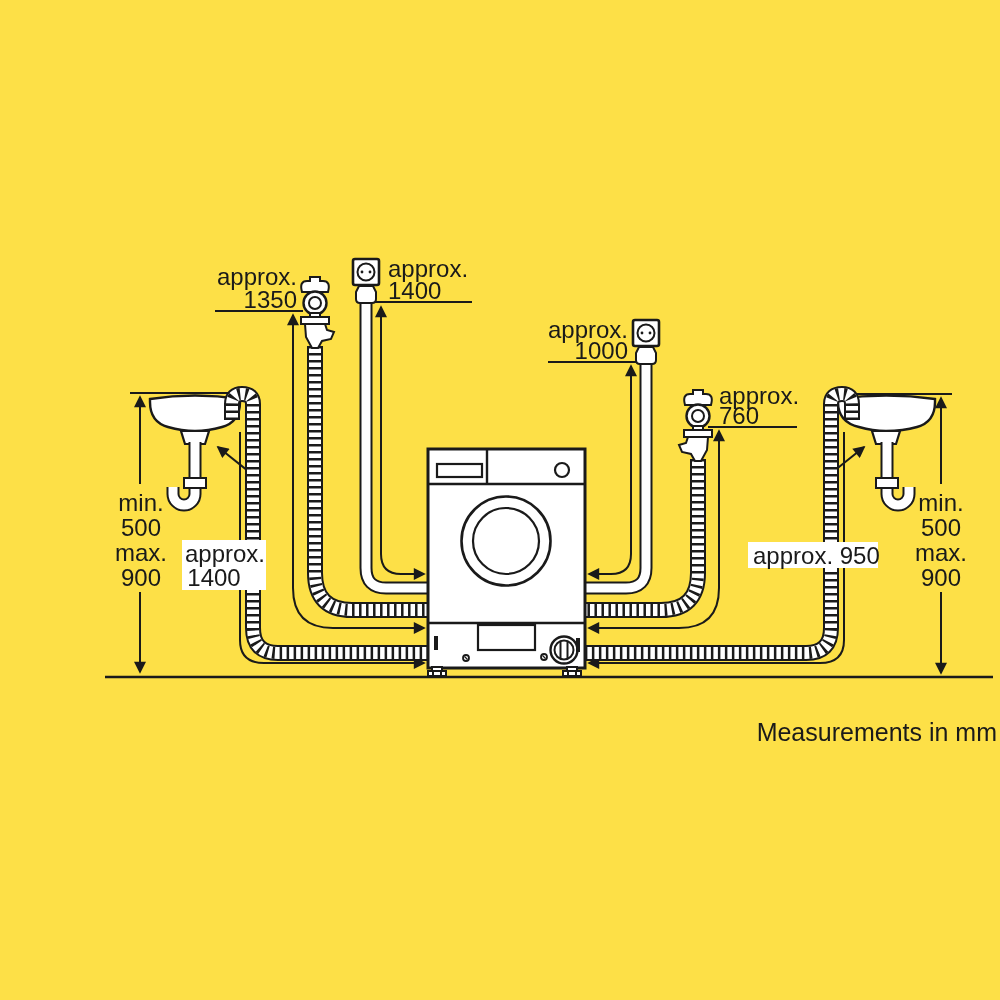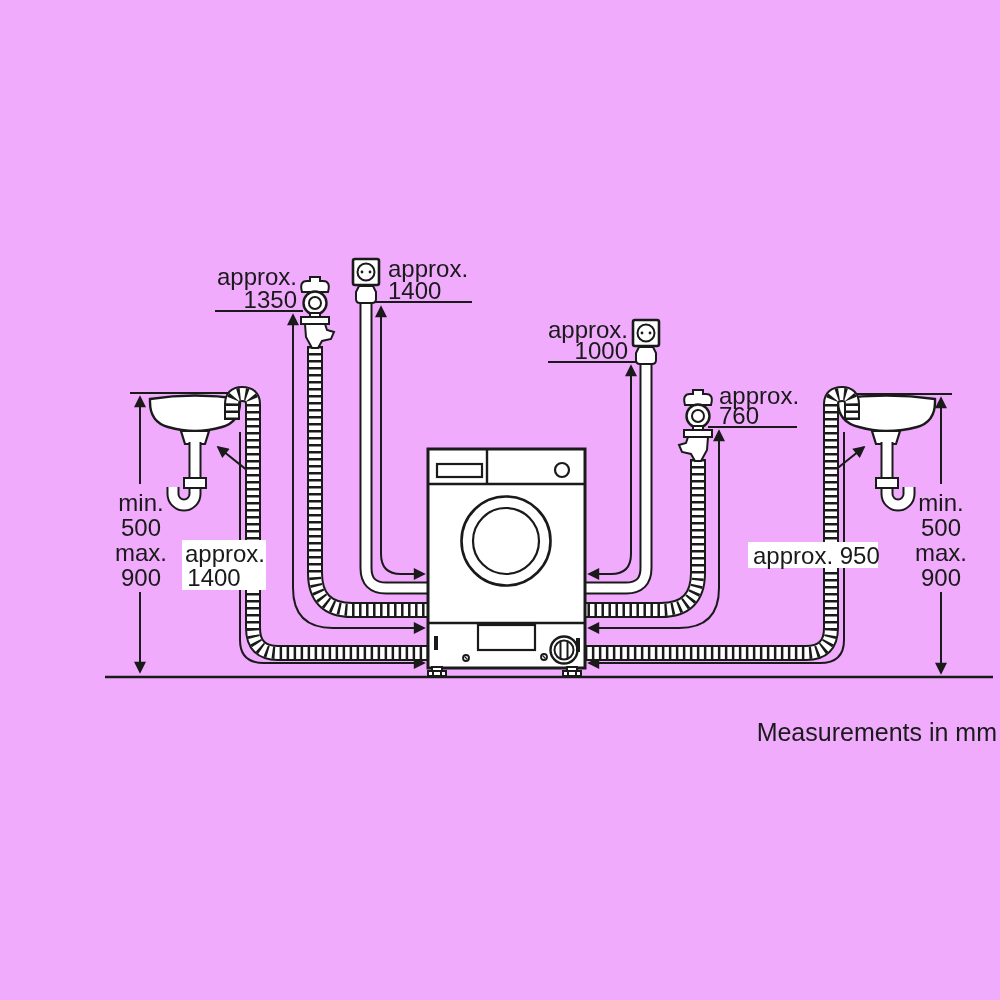--- a/index.html
+++ b/index.html
@@ -1,16 +1,16 @@
 <!DOCTYPE html>
 <html><head>
 <meta charset="utf-8">
 <style>
   html,body{margin:0;padding:0;background:#fff;}
-  .stage{position:relative;width:1000px;height:1000px;background:#f0abfc;
+  .stage{position:relative;width:1000px;height:1000px;background:#fde047;
          font-family:"Liberation Sans",sans-serif;overflow:hidden;}
   svg{display:block;}
   
   .ln2{stroke:#1a1a1a;stroke-width:2;fill:none;}
   .ln24{stroke:#1a1a1a;stroke-width:2.4;fill:none;}
   .thin{stroke:#1a1a1a;stroke-width:2;fill:none;}
   
   .hoseO{fill:none;stroke:#1a1a1a;stroke-width:16;}
   .hoseW{fill:none;stroke:#ffffff;stroke-width:12;}
   .hoseR{fill:none;stroke:#1a1a1a;stroke-width:12;stroke-dasharray:2.5 4.5;}

